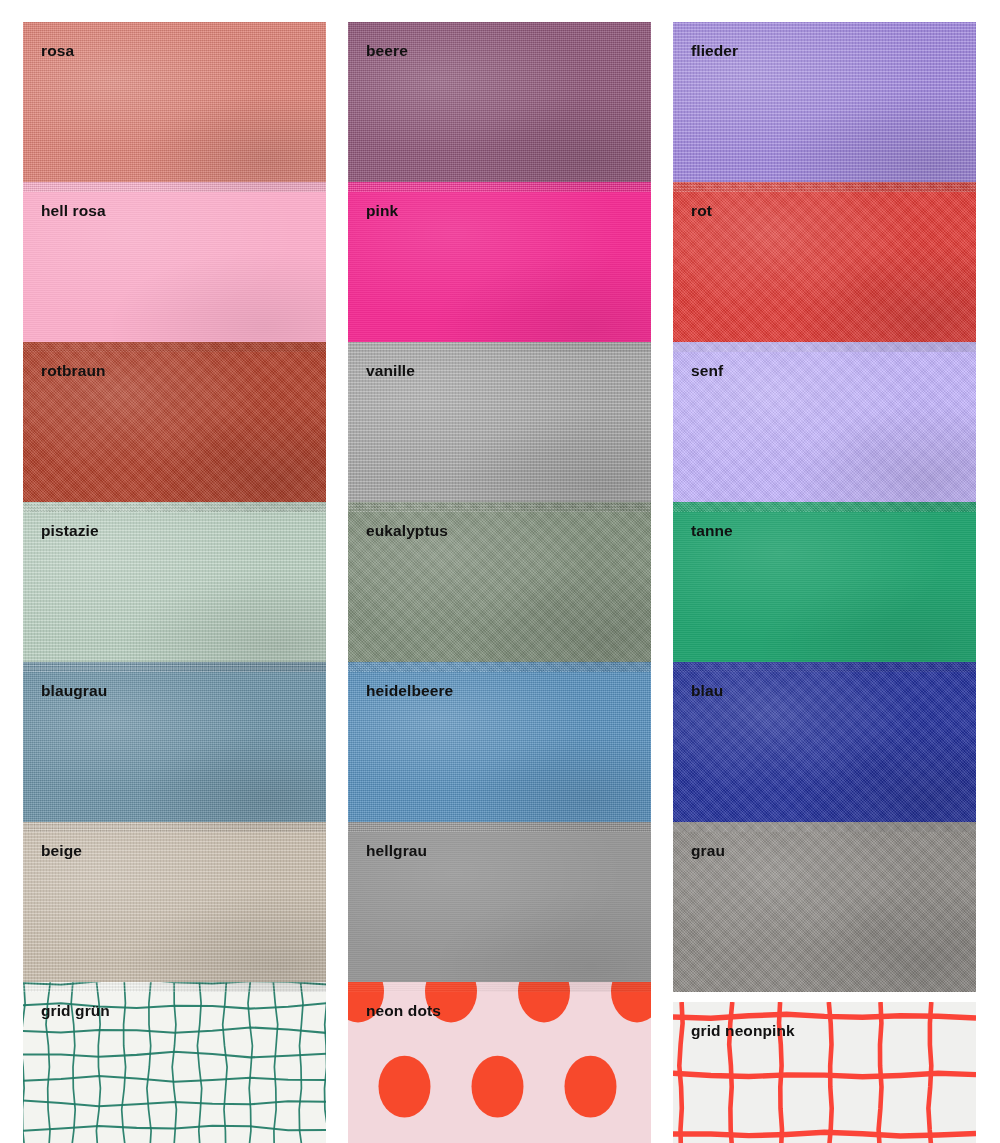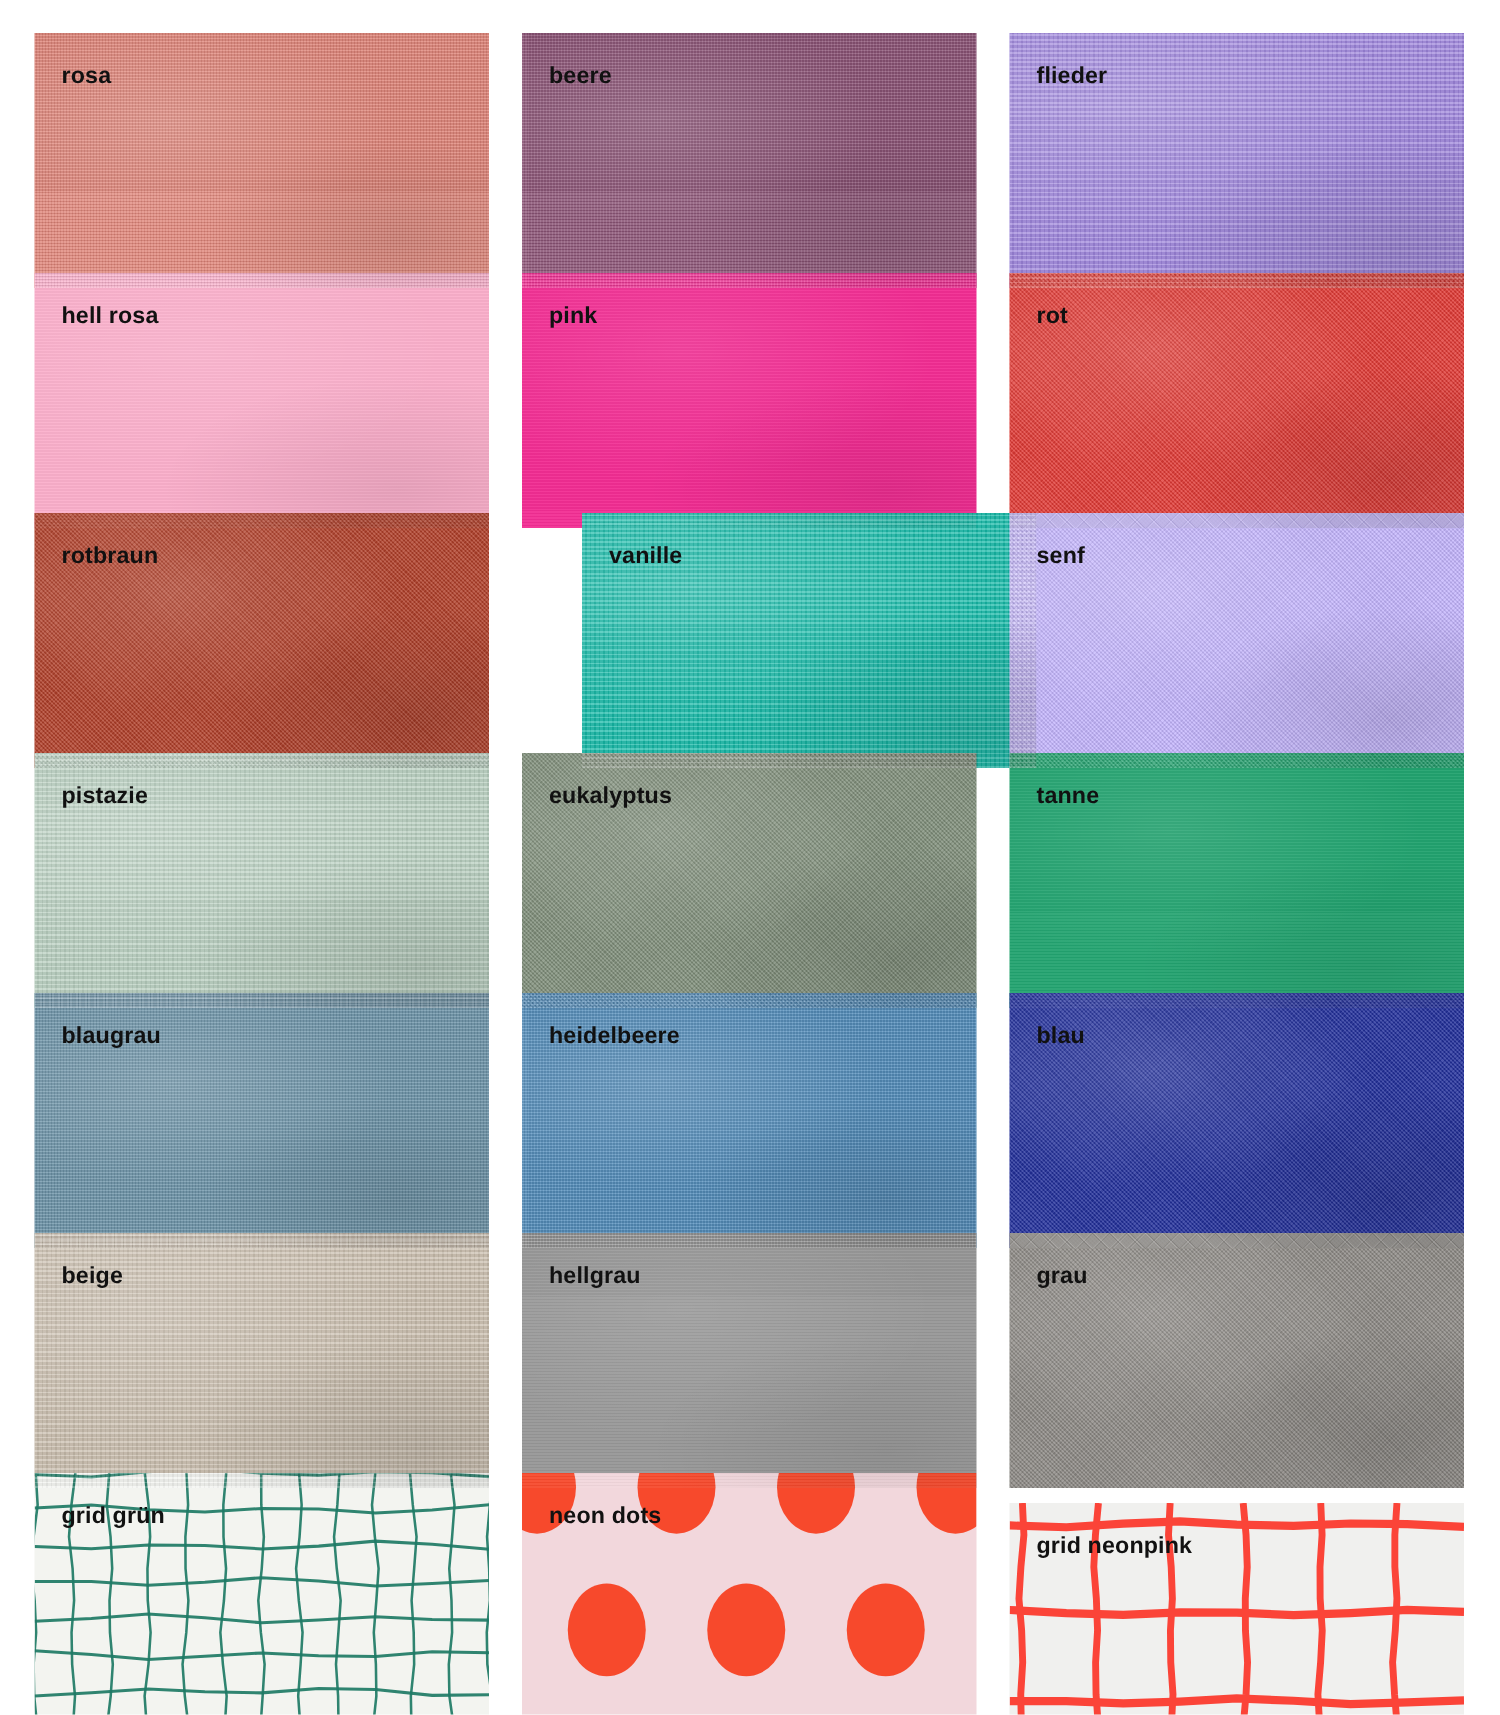--- a/index.html
+++ b/index.html
@@ -157,21 +157,21 @@
     </div>
     <div class="swatch tex-smooth" style="background: rgb(242, 45, 147);">
       <span class="swatch-label" style="color: rgb(17, 17, 17);">pink</span>
     </div>
     <div class="swatch tex-canvas" style="background: rgb(225, 58, 53);">
       <span class="swatch-label" style="color: rgb(17, 17, 17);">rot</span>
     </div>
     <div class="swatch tex-canvas" style="background: rgb(177, 63, 41);">
       <span class="swatch-label" style="color: rgb(17, 17, 17);">rotbraun</span>
     </div>
-    <div class="swatch tex-linen" style="background: #14b8a6; margin-left: 40px;">
+    <div class="swatch tex-linen" style="background: #a3a3a3;">
       <span class="swatch-label" style="color: rgb(17, 17, 17);">vanille</span>
     </div>
     <div class="swatch tex-canvas" style="background: #c4b5fd;">
       <span class="swatch-label" style="color: rgb(17, 17, 17);">senf</span>
     </div>
     <div class="swatch tex-linen" style="background: rgb(183, 206, 190);">
       <span class="swatch-label" style="color: rgb(17, 17, 17);">pistazie</span>
     </div>
     <div class="swatch tex-canvas" style="background: rgb(127, 142, 122);">
       <span class="swatch-label" style="color: rgb(17, 17, 17);">eukalyptus</span>

